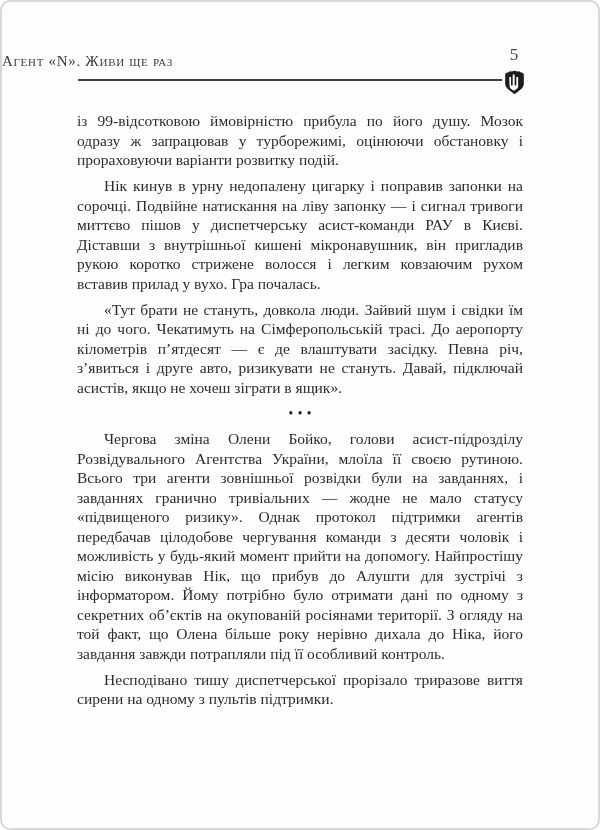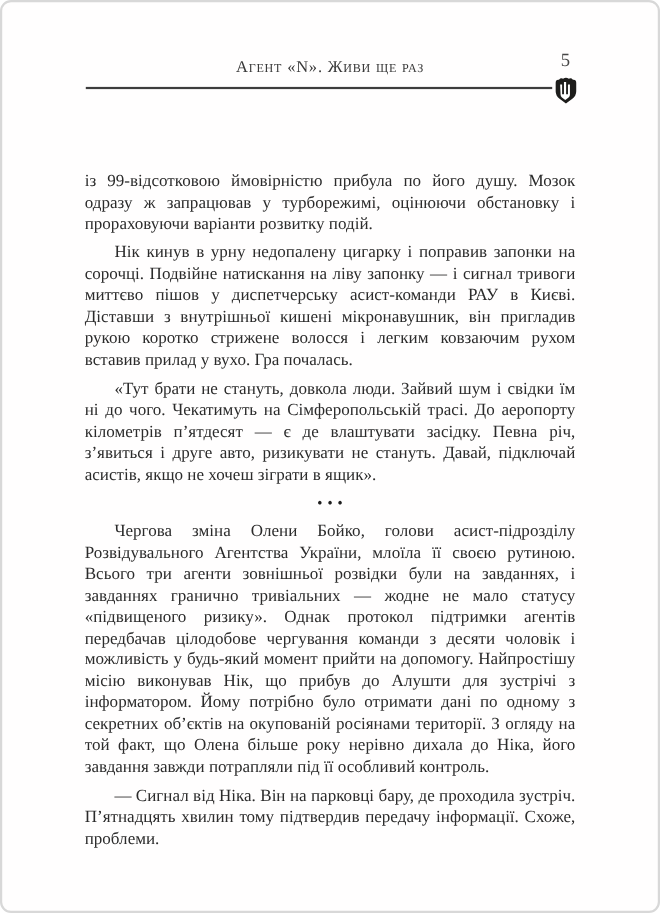--- a/index.html
+++ b/index.html
@@ -20,21 +20,21 @@
     border-radius: 10px;
     font-family: "Liberation Serif", "DejaVu Serif", serif;
     color: #2b2b2b;
   }
   
   .running-title {
     position: absolute;
     top: 51px;
     left: 0;
     width: 100%;
-    text-align: center;
+    text-align: left;
     font-variant: small-caps;
     font-size: 15px;
     letter-spacing: 0.7px;
     color: #3a3a3a;
   }
   .page-number {
     position: absolute;
     top: 43px;
     left: 498px;
     width: 28px;
@@ -63,21 +63,20 @@
     position: absolute;
     top: 109px;
     left: 0;
     width: 100%;
     box-sizing: border-box;
     padding: 0 75px;
     font-size: 15.5px;
     line-height: 19.5px;
     text-align: justify;
     hyphens: auto;
-    margin-top: 44px;
     -webkit-hyphens: auto;
   }
   .body-text p {
     margin: 0 0 6.5px 0;
     text-indent: 27px;
   }
   .body-text p.no-indent { text-indent: 0; }
   .separator {
     text-align: center;
     text-indent: 0 !important;
@@ -126,16 +125,16 @@
         q-1.2 -0.9 -1.2 -2.4 Z"></path>
     </svg>
   </span>
 
   <div class="body-text">
     <p class="no-indent">із 99-відсотковою ймовірністю прибула по його душу. Мозок одразу ж запрацював у турборежимі, оцінюючи обстановку і прораховуючи варіанти розвитку подій.</p>
     <p>Нік кинув в урну недопалену цигарку і поправив запонки на сорочці. Подвійне натискання на ліву запонку — і сигнал тривоги миттєво пішов у диспетчерську асист-команди РАУ в Києві. Діставши з внутрішньої кишені мікронавушник, він пригладив рукою коротко стрижене волосся і легким ковзаючим рухом вставив прилад у вухо. Гра почалась.</p>
     <p>«Тут брати не стануть, довкола люди. Зайвий шум і свідки їм ні до чого. Чекатимуть на Сімферопольській трасі. До аеропорту кілометрів п’ятдесят — є де влаштувати засідку. Певна річ, з’явиться і друге авто, ризикувати не стануть. Давай, підключай асистів, якщо не хочеш зіграти в ящик».</p>
     <div class="separator">•••</div>
     <p>Чергова зміна Олени Бойко, голови асист-підрозділу Розвідувального Агентства України, млоїла її своєю рутиною. Всього три агенти зовнішньої розвідки були на завданнях, і завданнях гранично тривіальних — жодне не мало статусу «підвищеного ризику». Однак протокол підтримки агентів передбачав цілодобове чергування команди з десяти чоловік і можливість у будь-який момент прийти на допомогу. Найпростішу місію виконував Нік, що прибув до Алушти для зустрічі з інформатором. Йому потрібно було отримати дані по одному з секретних об’єктів на окупованій росіянами території. З огляду на той факт, що Олена більше року нерівно дихала до Ніка, його завдання завжди потрапляли під її особливий контроль.</p>
-    <p>— Сигнал від Ніка. Він на парковці бару, де проходила зустріч. П’ятнадцять хвилин тому підтвердив передачу інформації. Схоже, проблеми.</p>
+    <p>Несподівано тишу диспетчерської прорізало триразове виття сирени на одному з пультів підтримки.</p>
   </div>
 
 </div>
 
 </body></html>

